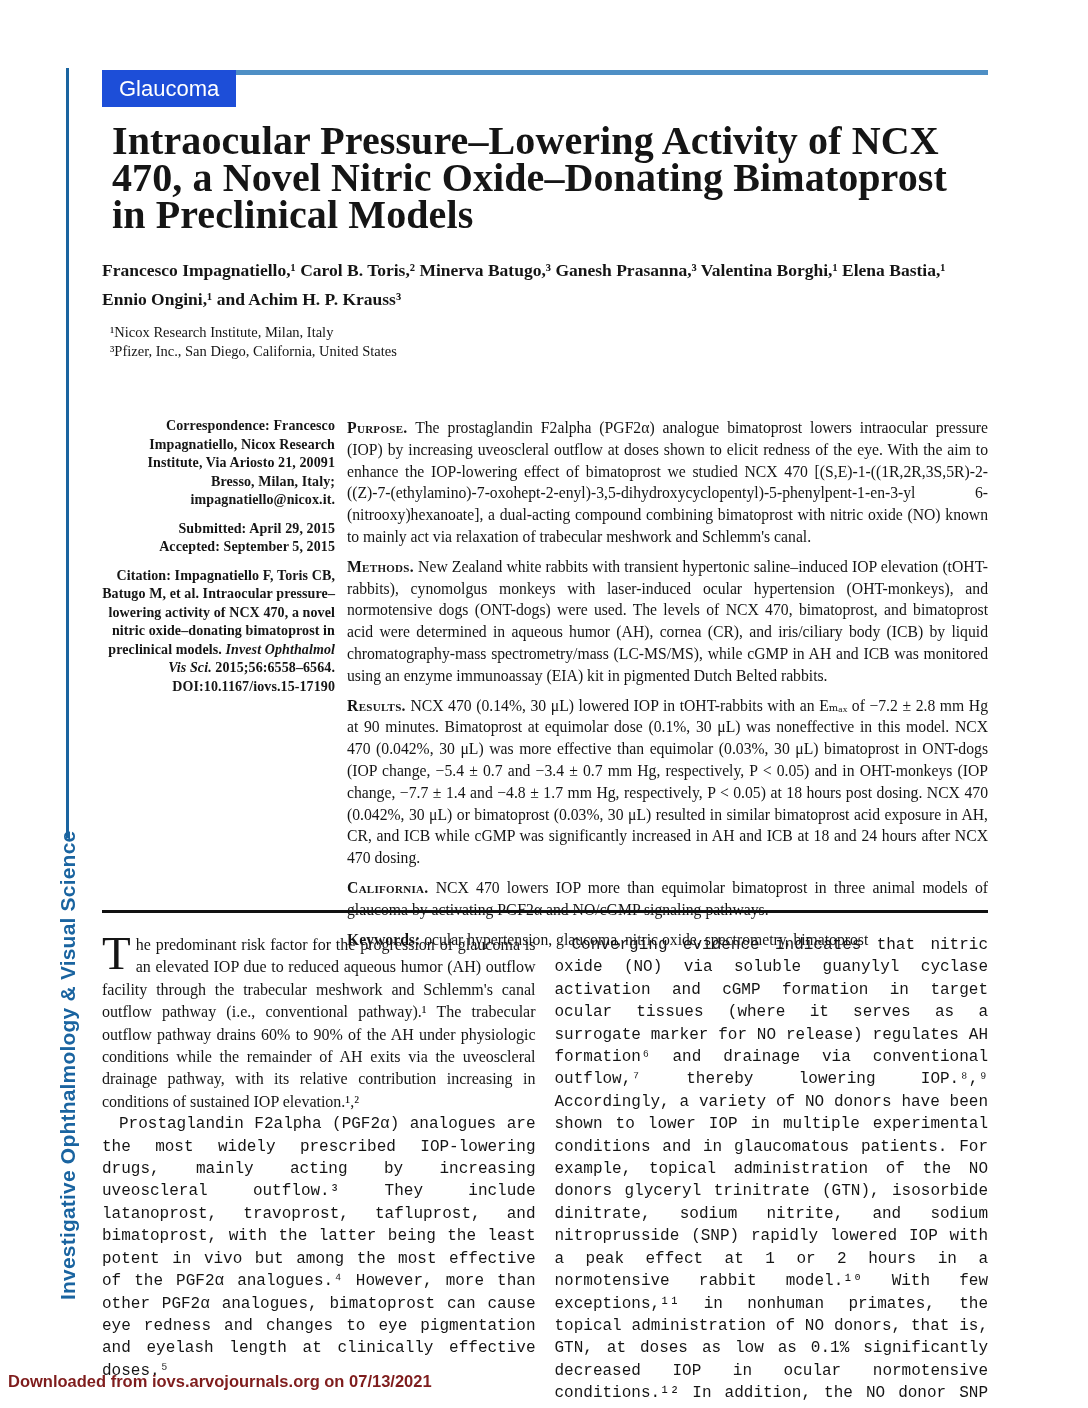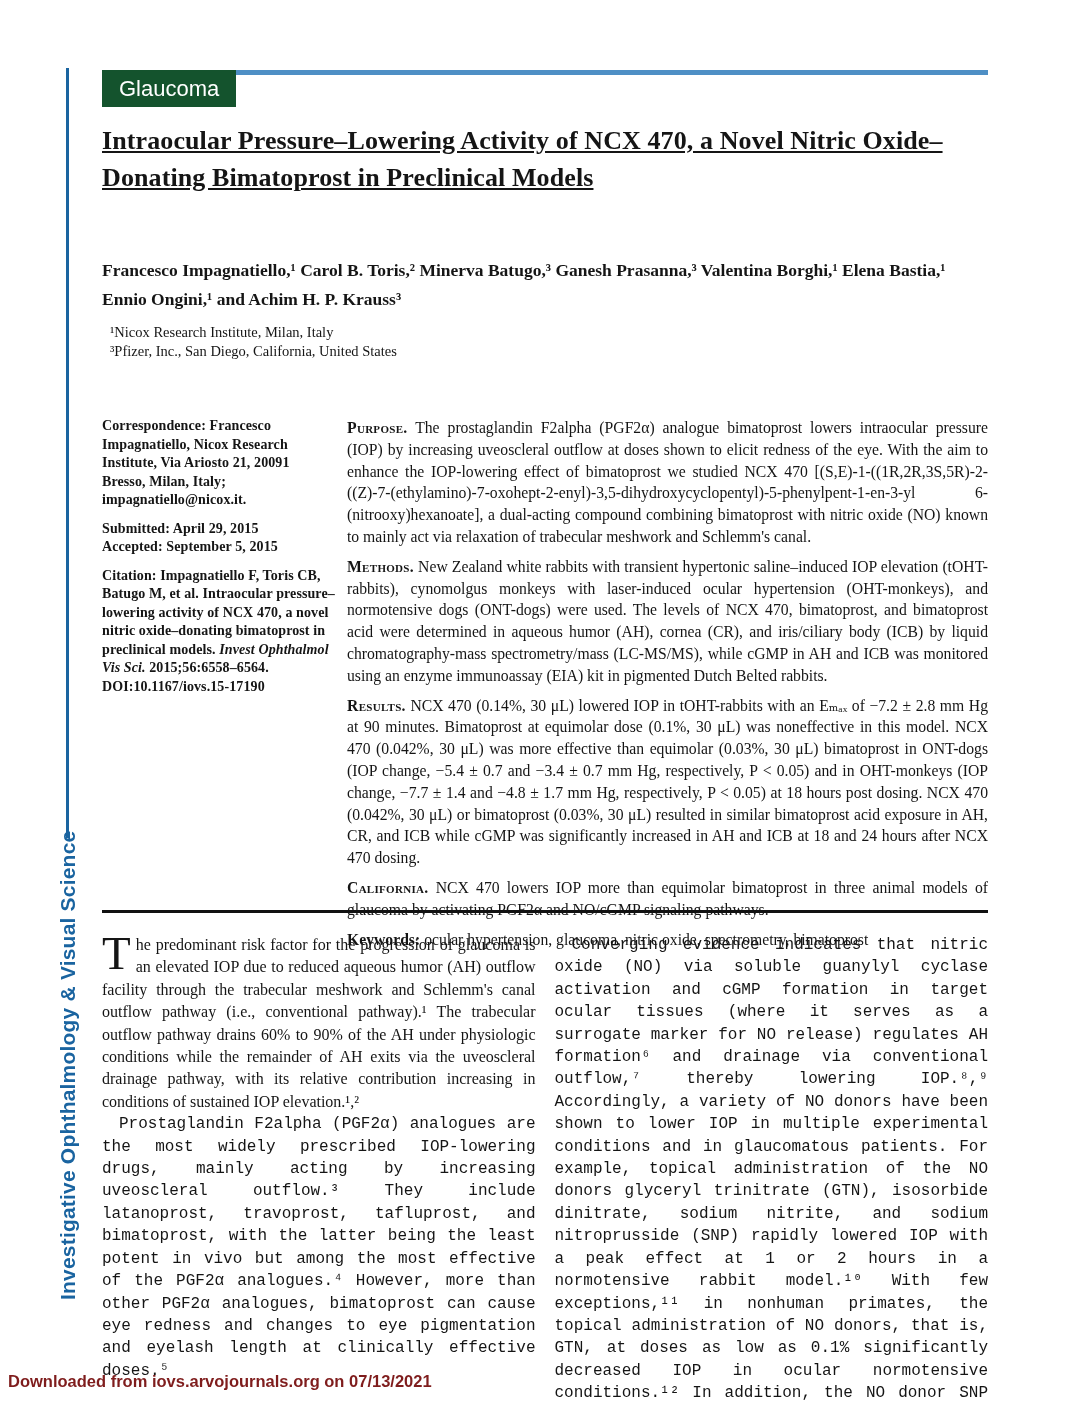--- a/index.html
+++ b/index.html
@@ -42,38 +42,37 @@
   }
   .top-rule {
     position: absolute;
     left: 0; top: 0; right: 0;
     height: 5px;
     background: #4e8fc5;
   }
   .section-badge {
     position: absolute;
     left: 0; top: 0;
-    background: #14532d;
+    background: #1d4ed8;
     color: #ffffff;
     font-family: "Liberation Sans", "DejaVu Sans", sans-serif;
     font-size: 22px;
     line-height: 37px;
     height: 37px;
     padding: 0 17px;
   }
 
   .article-title {
     position: absolute;
-    left: 0; top: 52px;
+    left: 10px; top: 52px;
     width: 870px;
-    font-size: 26px;
+    font-size: 40px;
     line-height: 37px;
     font-weight: bold;
     letter-spacing: 0.1px;
-    text-decoration: underline;
   }
   .authors {
     position: absolute;
     left: 0; top: 186px;
     width: 860px;
     font-size: 17.5px;
     line-height: 29px;
     font-weight: 600;
   }
   .affiliations {
@@ -93,21 +92,21 @@
     display: flex;
   }
   .meta-col {
     width: 233px;
     flex: 0 0 233px;
     font-size: 14px;
     line-height: 18.5px;
     font-weight: 600;
     letter-spacing: 0.1px;
   }
-  .meta-col p { margin-bottom: 10px; }
+  .meta-col p { margin-bottom: 10px; text-align: right; }
   .meta-col .em { font-style: italic; }
   .abstract-col {
     flex: 1;
     margin-left: 12px;
     font-size: 15.7px;
     line-height: 21.8px;
     text-align: justify;
   }
   .abstract-col p { margin-bottom: 8px; }
   .sec-label {

